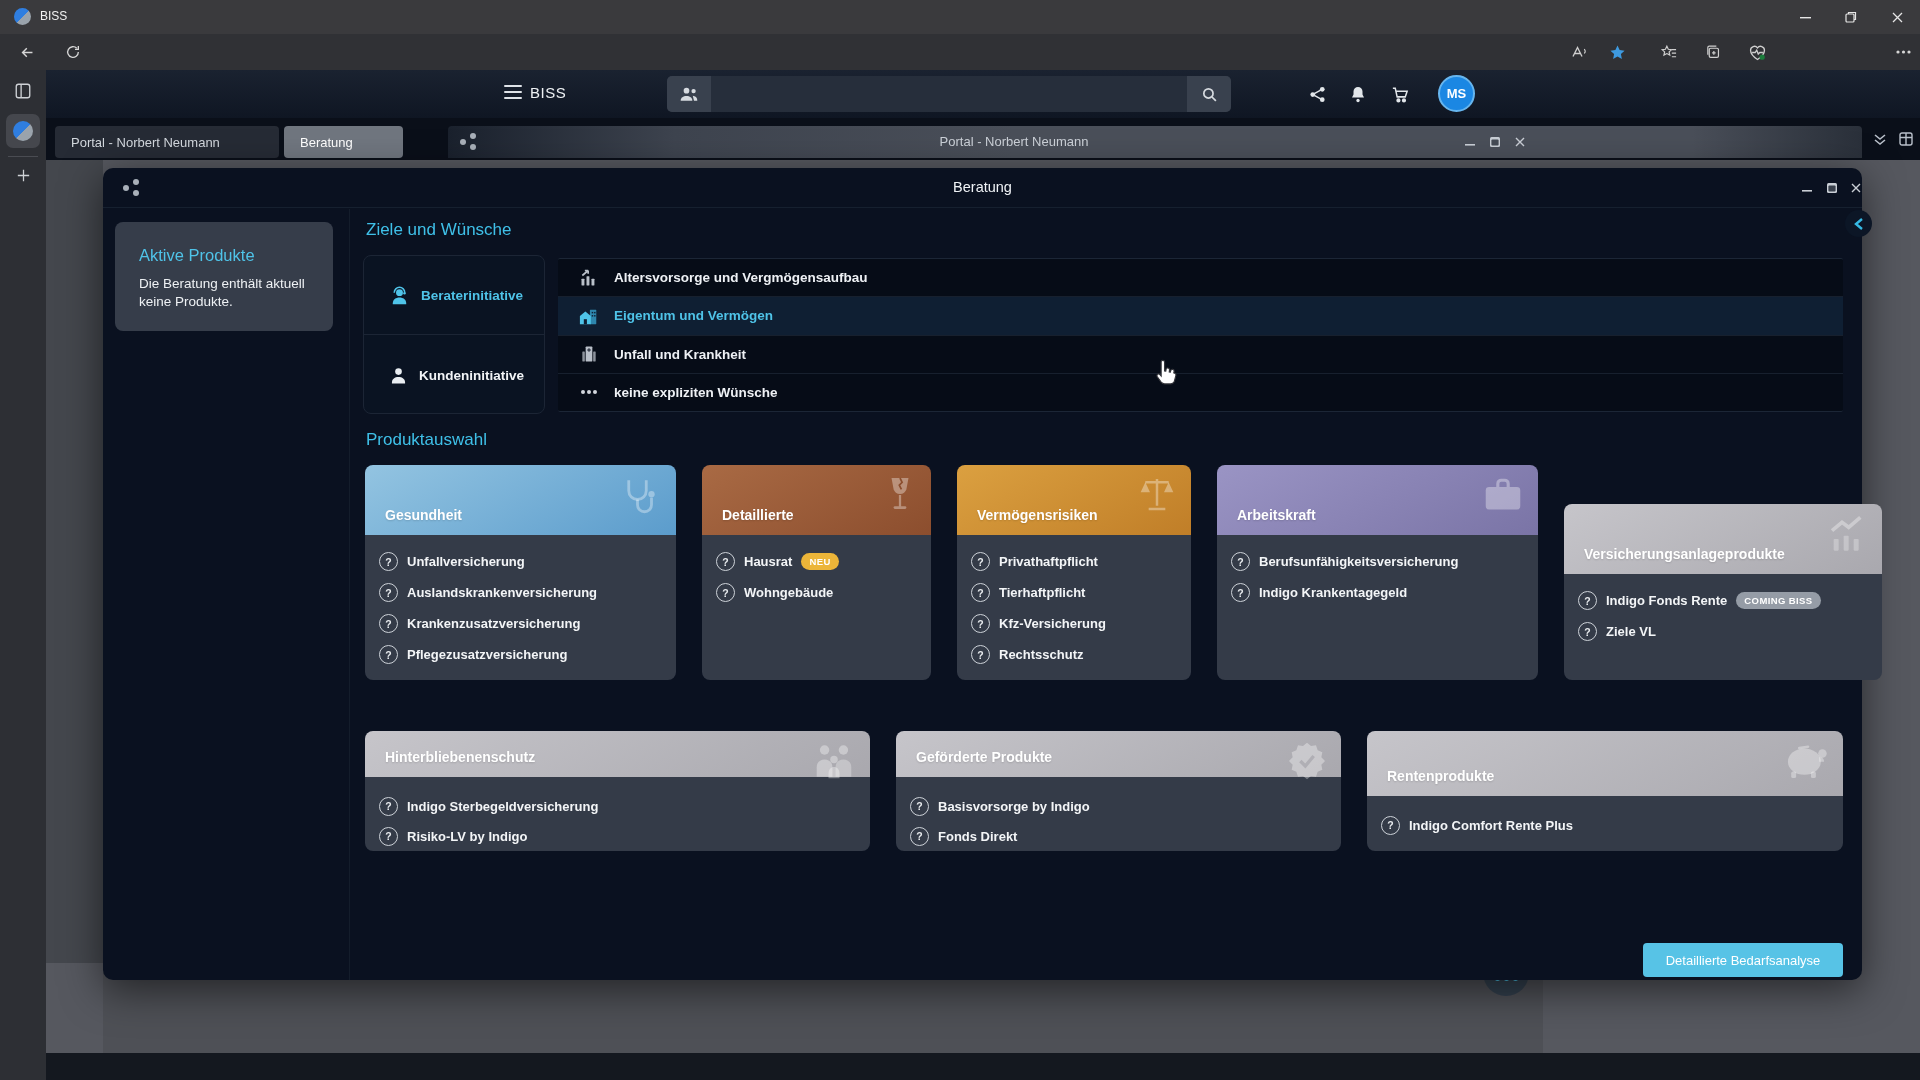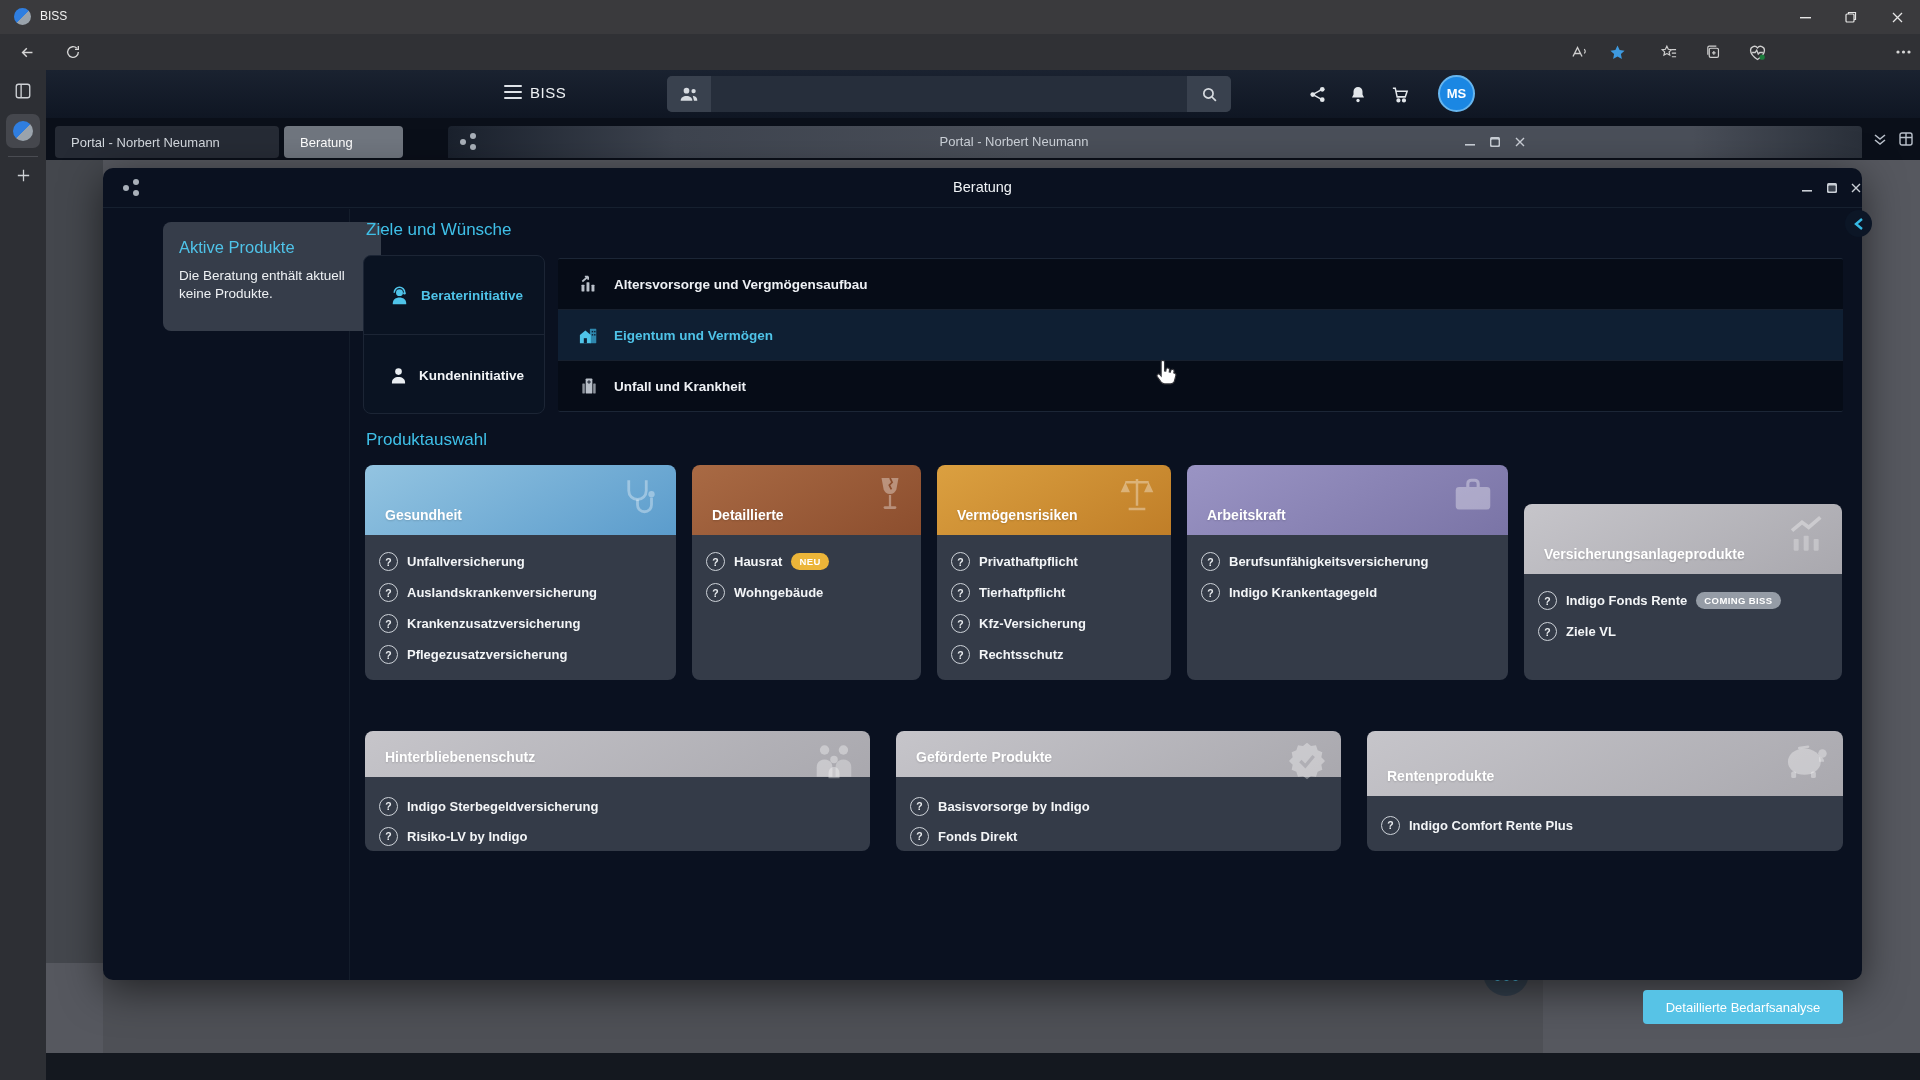--- a/index.html
+++ b/index.html
@@ -66,21 +66,21 @@
   #ellipsis-disc { position:absolute; left:1437px; top:812px; width:46px; height:24px; border-radius:0 0 23px 23px;
                    background:#33404e; display:flex; align-items:flex-start; justify-content:center; gap:4px; padding-top:4px; }
   #ellipsis-disc i { width:5px; height:5px; border-radius:50%; background:#4fc3e8; }
 
   
   #dialog { position:absolute; left:57px; top:8px; width:1759px; height:812px; background:#0a1120;
             border-radius:10px; box-shadow:0 10px 40px rgba(0,0,0,.55); }
   #dlg-titlebar { position:absolute; left:0; top:0; width:1759px; height:40px; border-bottom:1px solid #16202f; }
   #dlg-title { position:absolute; left:0; top:11px; width:1759px; text-align:center; color:#f0f3f6; font-size:14.5px; }
   #dlg-left-col { position:absolute; left:0; top:41px; width:247px; height:771px; border-right:1px solid #141d2b; }
-  #active-card { position:absolute; left:12px; top:13px; width:218px; height:109px; background:#363d4a; border-radius:8px; padding:16px;margin-left:48px; }
+  #active-card { position:absolute; left:12px; top:13px; width:218px; height:109px; background:#363d4a; border-radius:8px; padding:24px; }
   #active-card h3 { color:#4fc3e8; font-size:16.5px; font-weight:normal; margin-bottom:10px; }
   #active-card p { color:#eef1f4; font-size:13.5px; line-height:18px; }
   .cy-heading { color:#3fc0e8; font-size:17px; font-weight:normal; }
   #goals-heading { position:absolute; left:263px; top:52px; }
   #prod-heading  { position:absolute; left:263px; top:262px; }
 
   #initiative-box { position:absolute; left:260px; top:87px; width:182px; height:159px; border:1px solid #1c2535; border-radius:8px; background:#0a1322; }
   .init-btn { position:absolute; left:0; width:180px; height:79px; display:flex; align-items:center; gap:10px; padding-left:24px; }
   .init-btn.first { top:0; border-bottom:1px solid #1c2535; }
   .init-btn.second { top:80px; }
@@ -91,21 +91,21 @@
   #goals-list { position:absolute; left:455px; top:90px; width:1285px; height:154px; background:#060c17;
                 border-top:1px solid #1c2636; border-bottom:1px solid #1c2636; border-radius:2px;
                 display:flex; flex-direction:column; }
   .goal-row { flex:1; display:flex; align-items:center; gap:14px; padding-left:20px; border-bottom:1px solid #17202e; }
   .goal-row:last-child { border-bottom:none; }
   .goal-row span { color:#eef1f5; font-size:13.5px; font-weight:bold; }
   .goal-row.selected { background:#0f1f33; }
   .goal-row.selected span { color:#4fc3e8; }
   .goal-ic { width:22px; height:22px; display:flex; align-items:center; justify-content:center; color:#b9c0c9; }
 
-  .cards-row { position:absolute; display:flex; gap:16px; }
+  .cards-row { position:absolute; display:flex; gap:26px; }
   #cards-row1 { left:262px; top:297px; }
   #cards-row2 { left:262px; top:524px; gap:26px; }
   .pcard { border-radius:8px; display:flex; flex-direction:column; }
   .pcard-header { position:relative; border-radius:8px 8px 0 0; padding:0 0 12px 20px; display:flex; align-items:flex-end; }
   #cards-row1 .pcard-header { height:70px; }
   #cards-row2 .pcard-header { height:65px; }
   .pcard-header .ptitle { color:#ffffff; font-size:14px; font-weight:bold; text-shadow:0 1px 2px rgba(0,0,0,.15); }
   .pcard-header svg { position:absolute; right:14px; top:10px; color:rgba(255,255,255,.35); }
   .pcard-body { flex:1; background:#343b48; border-radius:0 0 8px 8px; padding:11px 14px 0 14px; }
   .prod-item { height:31px; display:flex; align-items:center; gap:9px; }
@@ -118,21 +118,21 @@
   .badge-neu { background:#ecb539; }
   .badge-coming { background:rgba(160,167,176,.9); }
 
   .grad-gesundheit { background:linear-gradient(150deg,#93c4e1 0%,#5b9ccc 100%); }
   .grad-sach { background:linear-gradient(150deg,#a96a44 0%,#8c4e2e 100%); }
   .grad-verm { background:linear-gradient(150deg,#dba040 0%,#c07e28 100%); }
   .grad-arbeit { background:linear-gradient(150deg,#9a94c4 0%,#7a74a6 100%); }
   .grad-grau { background:linear-gradient(150deg,#c6c5ca 0%,#a9a8ae 100%);margin-top:39px; }
 
   #cta-btn { position:absolute; left:1540px; top:775px; width:200px; height:34px; background:#57c3e6; border:none;
-             border-radius:4px; color:#ffffff; font-size:13px; font-family:inherit;margin-top:47px; }
+             border-radius:4px; color:#ffffff; font-size:13px; font-family:inherit; }
   #collapse-btn { position:absolute; left:1742px; top:42px; width:27px; height:27px; border-radius:50%;
                   background:#0c1626; color:#36b9e4; display:flex; align-items:center; justify-content:center;
                   font-size:15px; font-weight:bold; }
 
   #cursor { position:absolute; left:1152px; top:358px; width:26px; height:30px; }
 </style>
 </head>
 <body>
 
 <div id="browser-titlebar">
@@ -417,20 +417,30 @@
           <span class="goal-ic">
             <svg width="20" height="20" viewBox="0 0 24 24" fill="#b9c0c9">
                 <rect x="8" y="3" width="8" height="18" rx="1"></rect>
               <rect x="4" y="9" width="3" height="12" rx="0.5" opacity=".75"></rect>
                 <rect x="17" y="9" width="3" height="12" rx="0.5" opacity=".75"></rect>
               <path d="M12 5.2v4M10 7.2h4" stroke="#343b48" stroke-width="1.6"></path>
               </svg>
             </span>
           <span>Unfall und Krankheit</span>
         </div>
+        <div class="goal-row">
+          <span class="goal-ic">
+            <svg width="18" height="6" viewBox="0 0 18 6" fill="#d2d7dd">
+                <circle cx="3" cy="3" r="2"></circle>
+                <circle cx="9" cy="3" r="2"></circle>
+                <circle cx="15" cy="3" r="2"></circle>
+              </svg>
+            </span>
+          <span>keine expliziten Wünsche</span>
+        </div>
       </div>
 
       <h2 class="cy-heading" id="prod-heading">Produktauswahl</h2>
 
       <div class="cards-row" id="cards-row1">
 
         <div class="pcard" style="width:311px; height:215px">
           <div class="pcard-header grad-gesundheit">
             <svg width="42" height="42" viewBox="0 0 24 24" fill="none" stroke="currentColor" stroke-width="1.6">
               <path d="M5 3v6a5 5 0 0 0 10 0V3"></path>

